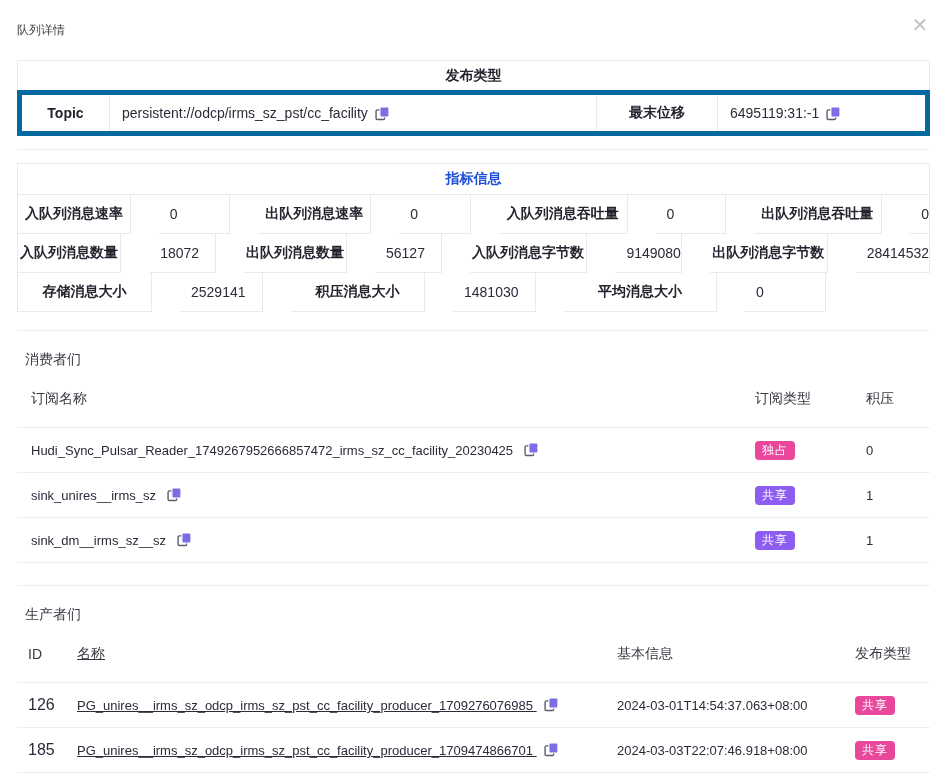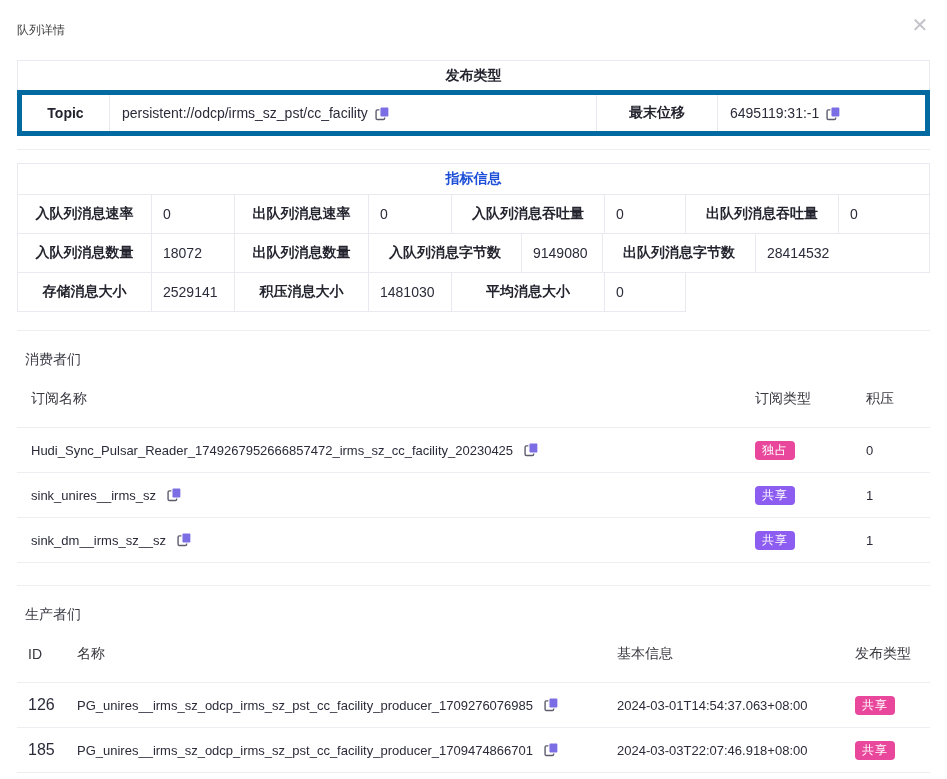--- a/index.html
+++ b/index.html
@@ -37,21 +37,21 @@
   .c-topic-value { width: 487px; }
   .c-off-label  { width: 121px; }
   .c-off-value  { flex: 1; }
 
   
   .m-caption {
     border: 1px solid #e9e9f0;
     height: 32px; display: flex; align-items: center; justify-content: center;
     font-weight: bold; color: #1d4ed8;
   }
-  .m-row { display: flex; }
+  .m-row { display: flex; gap: 28px; }
   .m-cell {
     height: 39px; display: flex; align-items: center;
     border-right: 1px solid #e9e9f0; border-bottom: 1px solid #e9e9f0;
   }
   .m-first { border-left: 1px solid #e9e9f0; }
   .m-label { justify-content: center; font-weight: bold; color: #24242f; }
   .m-value { padding-left: 11px; }
   .mw-l1 { width: 135px; } .mw-v1 { width: 83px; }
   .mw-l2 { width: 134px; } .mw-v2 { width: 83px; }
   .mw-l3 { width: 153px; } .mw-v3 { width: 81px; }
@@ -72,21 +72,21 @@
              border-bottom: 1px solid #ededf2; font-size: 13px; }
   .col-name { flex: 1; padding-left: 14px; min-width: 0; }
   .col-type { width: 111px; }
   .col-backlog { width: 64px; }
   .lst-header .col-name, .lst-header .col-type, .lst-header .col-backlog,
   .lst-header .col-id, .lst-header .col-pname, .lst-header .col-time, .lst-header .col-ptype
   { font-size: 14px; }
 
   .col-id { width: 60px; padding-left: 11px; font-size: 16px; }
   .lst-header .col-id { font-size: 14px; }
-  .col-pname { flex: 1; min-width: 0; }
+  .col-pname { flex: 1; min-width: 0; text-decoration: underline; }
   .col-time { width: 238px; }
   .col-ptype { width: 75px; }
 
   .badge {
     display: inline-block; padding: 3px 7px 4px; border-radius: 4px;
     color: #fff; font-size: 12px; line-height: 1; letter-spacing: 1px;
   }
 
   .copy-btn {
     display: inline-block; vertical-align: -2px; margin-left: 7px;
@@ -134,20 +134,21 @@
     <div class="m-cell m-value mw-v2">0</div>
     <div class="m-cell m-label mw-l3">入队列消息吞吐量</div>
     <div class="m-cell m-value mw-v3">0</div>
     <div class="m-cell m-label mw-l4">出队列消息吞吐量</div>
     <div class="m-cell m-value mw-v4">0</div>
   </div>
   <div class="m-row">
     <div class="m-cell m-first m-label mw-l1">入队列消息数量</div>
     <div class="m-cell m-value mw-v1">18072</div>
     <div class="m-cell m-label mw-l2">出队列消息数量</div>
+    <div class="m-cell m-value mw-v2">56127</div>
     <div class="m-cell m-label mw-l3">入队列消息字节数</div>
     <div class="m-cell m-value mw-v3">9149080</div>
     <div class="m-cell m-label mw-l4">出队列消息字节数</div>
     <div class="m-cell m-value mw-v4">28414532</div>
   </div>
   <div class="m-row">
     <div class="m-cell m-first m-label mw-l1">存储消息大小</div>
     <div class="m-cell m-value mw-v1">2529141</div>
     <div class="m-cell m-label mw-l2">积压消息大小</div>
     <div class="m-cell m-value mw-v2">1481030</div>

